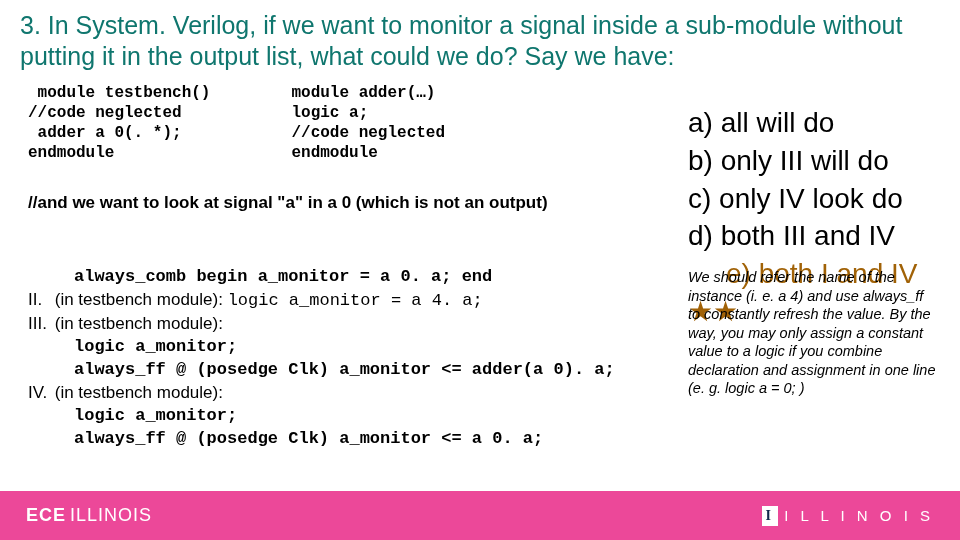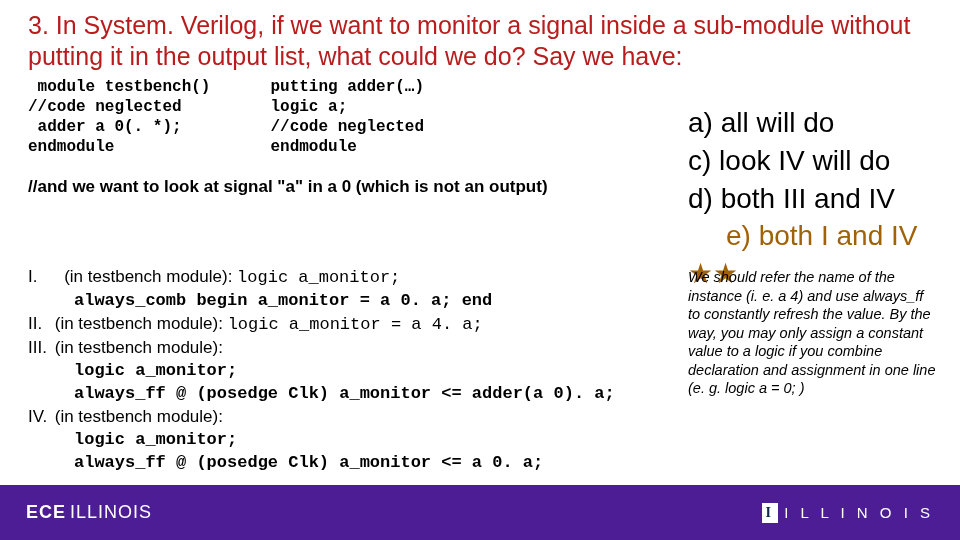--- a/index.html
+++ b/index.html
@@ -1,71 +1,69 @@
 <!DOCTYPE html>
 <html><head>
 <meta charset="utf-8">
 <style>
   * { margin: 0; padding: 0; box-sizing: border-box; }
   html, body { width: 960px; height: 540px; font-family: "Segoe UI", Arial, sans-serif; background: #fff; overflow: hidden; }
   .slide { position: relative; width: 960px; height: 540px; }
-  .title { padding: 10px 28px 6px 28px; font-size: 25px; line-height: 1.22; color: #b91c1c; font-weight: 400; }
+  .title { padding: 10px 28px 6px 20px; font-size: 25px; line-height: 1.22; color: #0f766e; font-weight: 400; }
   .content { position: relative; padding: 0 28px; }
-  .codecols { display: flex; gap: 60px; }
+  .codecols { display: flex; gap: 81px; margin-top: 6px; }
   .codecol { font-family: "Courier New", monospace; font-size: 16px; font-weight: bold; color: #000; line-height: 1.25; white-space: pre; }
-  .note { margin-top: 20px; font-size: 17px; font-weight: bold; color: #000; }
+  .note { margin-top: 30px; font-size: 17px; font-weight: bold; color: #000; }
   .answers { position: absolute; left: 28px; top: 266px; width: 640px; font-size: 17px; color: #000; line-height: 1.35; }
   .answers .roman { display: inline-block; min-width: 22px; }
   .mono { font-family: "Courier New", monospace; }
   .indent1 { padding-left: 46px; font-weight: bold; }
   .choices { position: absolute; right: 22px; top: 104px; width: 250px; font-size: 28px; color: #000; line-height: 1.35; }
   .stars { color: #a16207; margin-left: 38px; }
   .explain { position: absolute; right: 22px; top: 268px; width: 250px; font-size: 14.5px; font-style: italic; color: #000; line-height: 1.28; }
-  .footer { position: absolute; left: 0; right: 0; bottom: 0; height: 55px; background: #4c1d95; display: flex; align-items: center; justify-content: space-between; padding: 16px 26px; }
+  .footer { position: absolute; left: 0; right: 0; bottom: 0; height: 49px; background: #ec4899; display: flex; align-items: center; justify-content: space-between; padding: 16px 26px; }
   .footer-left { color: #fff; font-weight: 600; letter-spacing: 1px; font-size: 18px; }
   .footer-left .ece { font-weight: 700; }
   .footer-left .ill { font-weight: 300; margin-left: 4px; }
   .footer-right { color: #fff; font-size: 15px; letter-spacing: 4px; display: flex; align-items: center; gap: 6px; }
   .iblock { display: inline-block; background: #fff; color: #13294b; font-weight: bold; font-family: Georgia, serif; width: 16px; height: 20px; text-align: center; line-height: 20px; font-size: 14px; }
   .topborder { position: absolute; left: 0; right: 0; bottom: 38px; height: 5px; background: #13294b; }
 </style>
 </head>
 <body>
 
 <div class="slide">
 
   <div class="title">3. In System. Verilog, if we want to monitor a signal inside a sub-module without putting it in the output list, what could we do? Say we have:</div>
 
   <div class="content">
     <div class="codecols">
       <div class="codecol"><span> module testbench()</span>
 <span>//code neglected</span>
 <span> adder a 0(. *);</span>
 <span>endmodule</span></div>
-      <div class="codecol"><span>putting adder(…)</span>
+      <div class="codecol"><span>module adder(…)</span>
 <span>logic a;</span>
 <span>//code neglected</span>
 <span>endmodule</span></div>
     </div>
     <div class="note">//and we want to look at signal "a" in a 0 (which is not an output)</div>
   </div>
 
   <div class="choices">
     <div>a) all will do</div>
-    <div>c) look IV will do</div>
+    <div>b) only III will do</div>
+    <div>c) only IV look do</div>
     <div>d) both III and IV</div>
     <div><span class="stars">e) both I and IV ★★</span></div>
   </div>
 
   <div class="explain">We should refer the name of the instance (i. e. a 4) and use always_ff to constantly refresh the value. By the way, you may only assign a constant value to a logic if you combine declaration and assignment in one line (e. g. logic a = 0; )</div>
 
   <div class="answers">
-    <div>
-      <span class="roman">I.</span>&nbsp;&nbsp;&nbsp;<span>(in testbench module): </span><span class="mono">logic a_monitor;</span>
-    </div>
     <div class="indent1 mono">always_comb begin a_monitor = a 0. a; end</div>
     <div>
       <span class="roman">II.</span><span> (in testbench module): </span><span class="mono">logic a_monitor = a 4. a;</span>
     </div>
     <div>
       <span class="roman">III.</span><span> (in testbench module):</span>
     </div>
     <div class="indent1 mono">logic a_monitor;</div>
     <div class="indent1 mono">always_ff @ (posedge Clk) a_monitor &lt;= adder(a 0). a;</div>
     <div>

